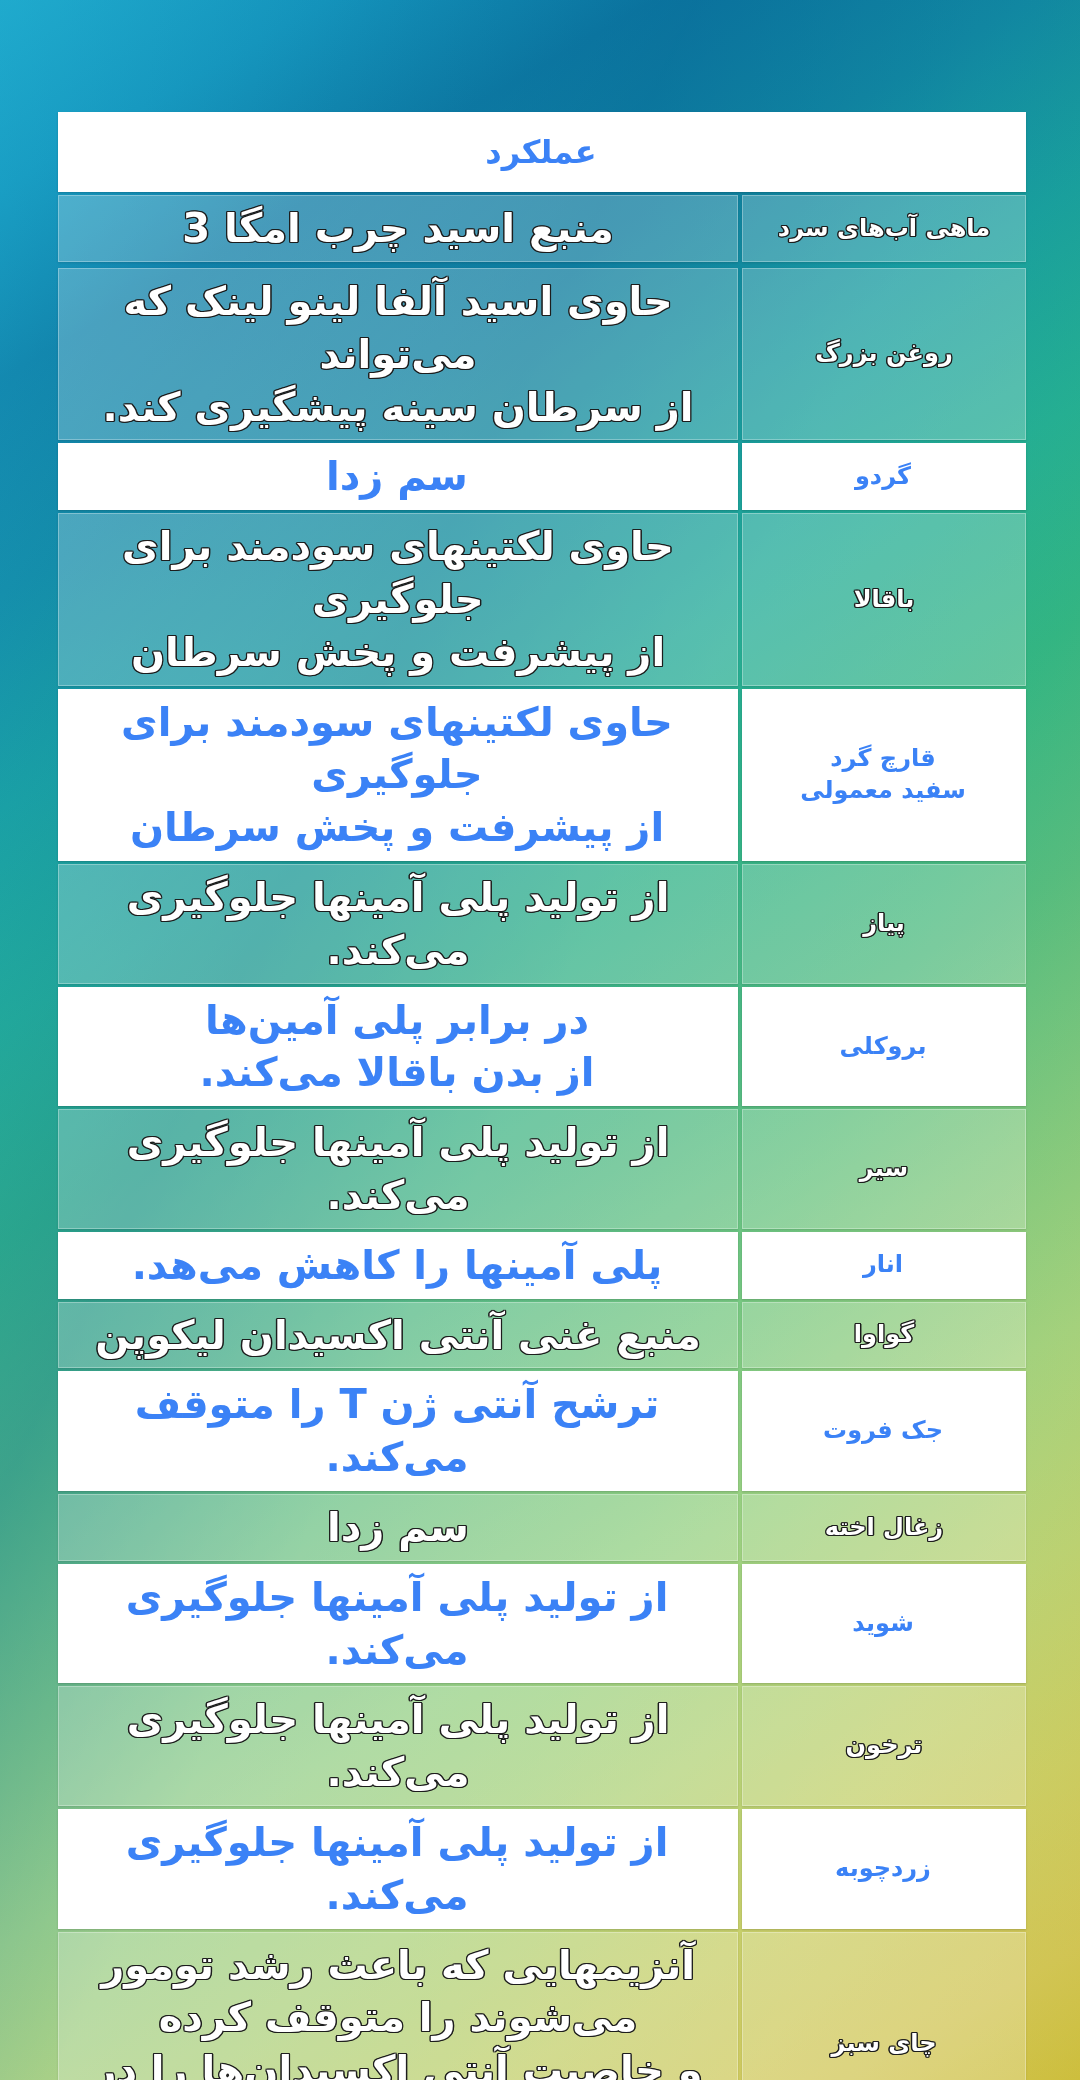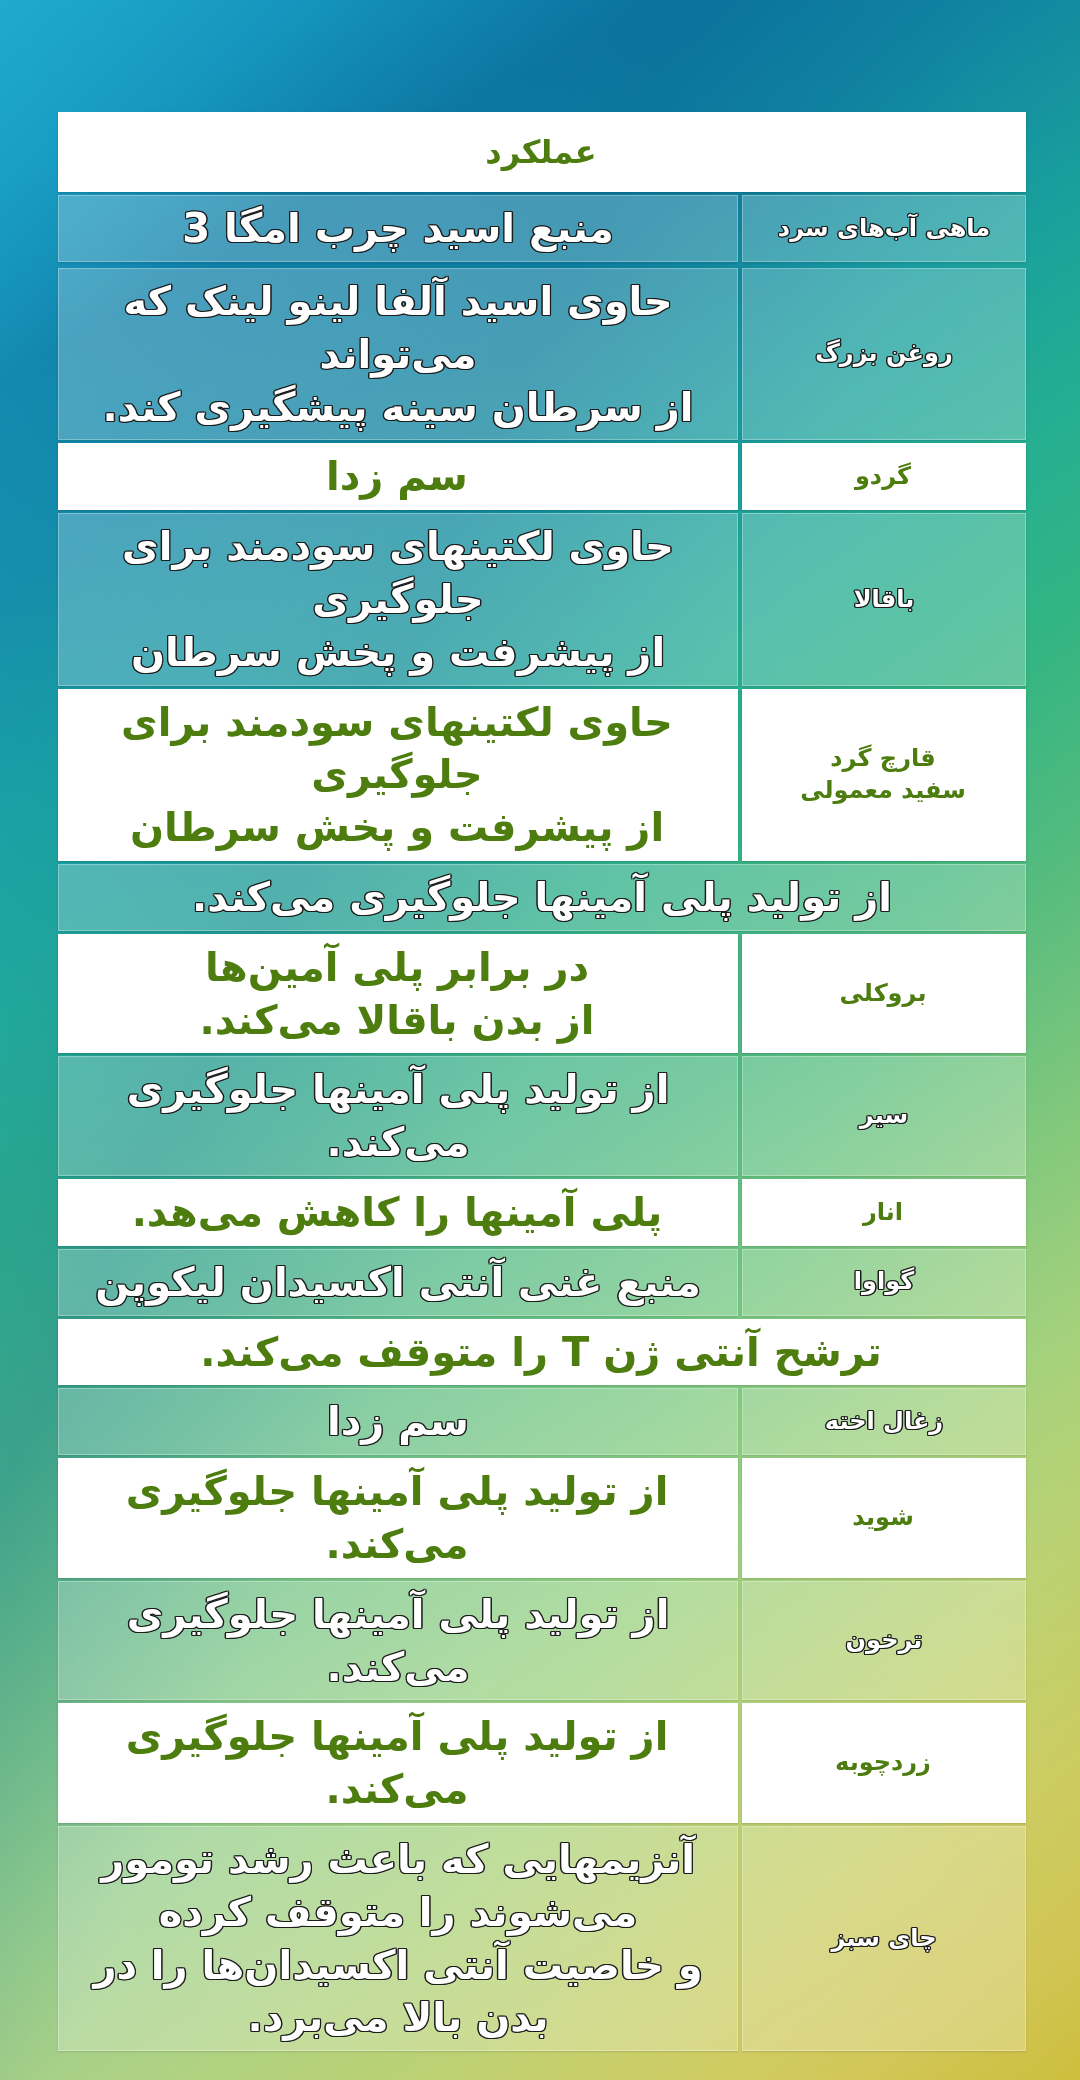--- a/index.html
+++ b/index.html
@@ -87,21 +87,21 @@
   }
   
   .cell-func {
     flex: 1 1 auto;
     font-size: 40px;
   }
 
   
   .light {
     background: #ffffff;
-    color: #4d7c0f;
+    color: #3b82f6;
     box-shadow: 0 1px 2px rgba(0,0,0,0.18);
     text-shadow: none;
     border-color: rgba(255,255,255,0.85);
     padding-left: 12px;
   }
 
   
   .tint {
     background: rgba(255,255,255,0.235);
     color: #ffffff;
@@ -194,20 +194,25 @@
           </div>
         </div>
         <div class="cell cell-func light">
           <div>
             <span class="ln">حاوی لکتینهای سودمند برای جلوگیری</span>
             <span class="ln">از پیشرفت و پخش سرطان</span>
           </div>
         </div>
       </div>
       <div class="row">
+        <div class="cell cell-food tint">
+          <div>
+            <span class="ln">پیاز</span>
+          </div>
+        </div>
         <div class="cell cell-func tint">
           <div>
             <span class="ln">از تولید پلی آمینها جلوگیری می‌کند.</span>
           </div>
         </div>
       </div>
       <div class="row">
         <div class="cell cell-food light">
           <div>
             <span class="ln">بروکلی</span>
@@ -250,20 +255,25 @@
             <span class="ln">گواوا</span>
           </div>
         </div>
         <div class="cell cell-func tint">
           <div>
             <span class="ln">منبع غنی آنتی اکسیدان لیکوپن</span>
           </div>
         </div>
       </div>
       <div class="row">
+        <div class="cell cell-food light">
+          <div>
+            <span class="ln">جک فروت</span>
+          </div>
+        </div>
         <div class="cell cell-func light">
           <div>
             <span class="ln">ترشح آنتی ژن T را متوقف می‌کند.</span>
           </div>
         </div>
       </div>
       <div class="row">
         <div class="cell cell-food tint">
           <div>
             <span class="ln">زغال اخته</span>

